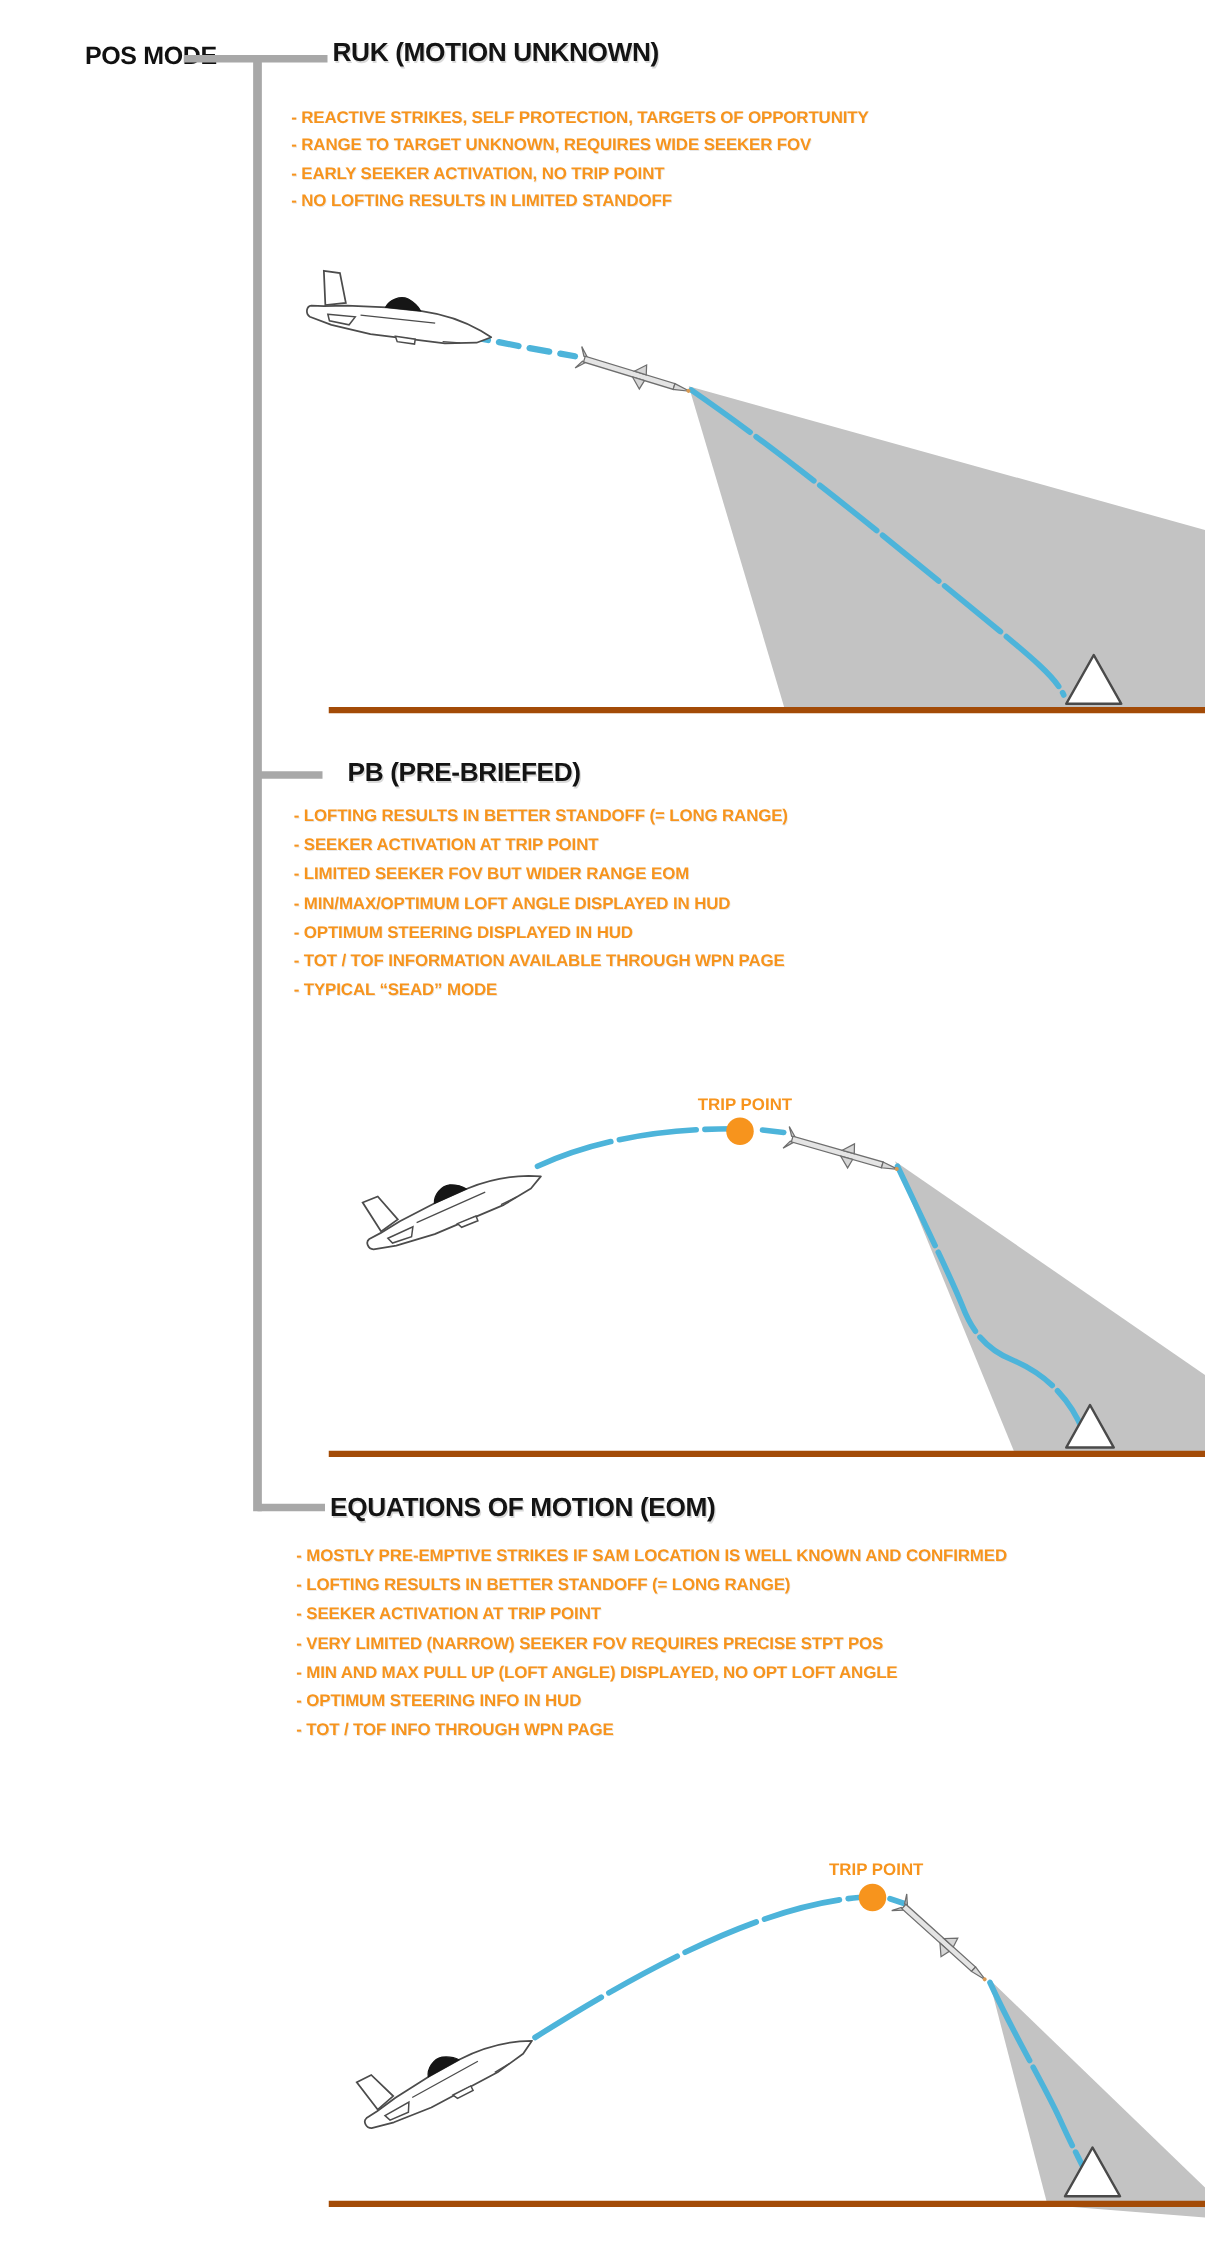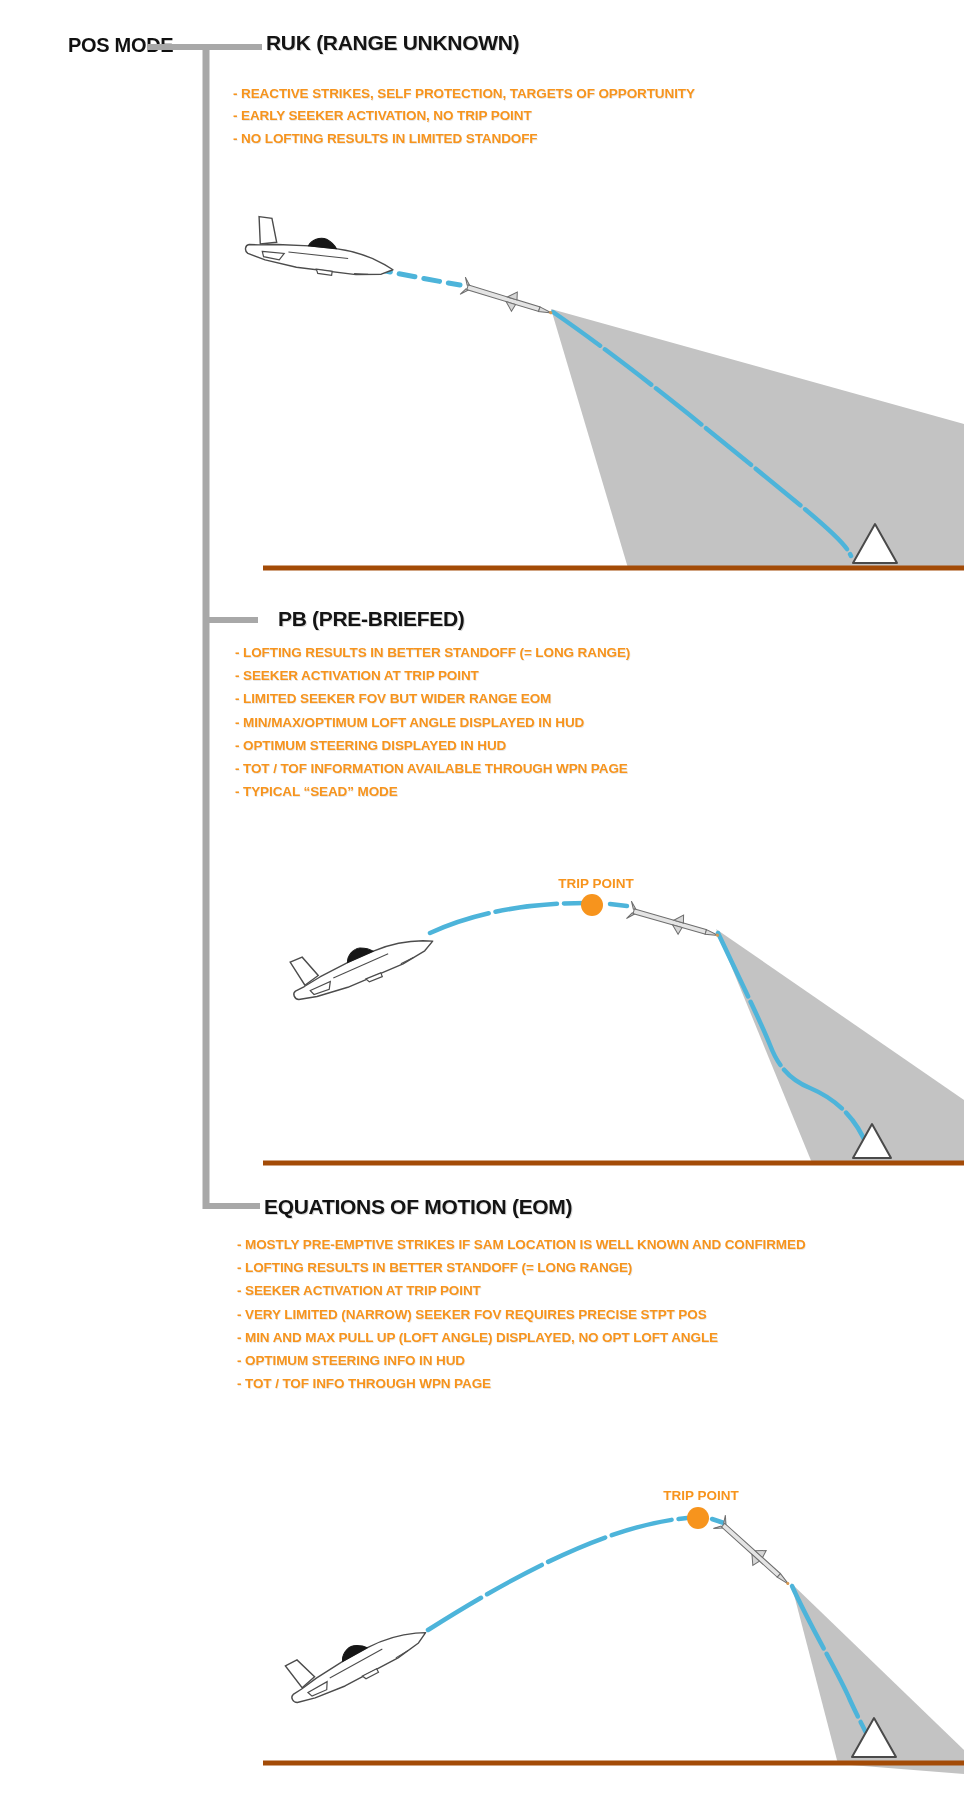--- a/index.html
+++ b/index.html
@@ -13,23 +13,24 @@
   .bullets div{height:23.2px;line-height:23.2px;}
   .bullets.ruk div{height:22.4px;line-height:22.4px;}
   svg text.tp{font-family:"Liberation Sans",sans-serif;font-weight:700;font-size:13.5px;fill:#F7941D;}
   svg{position:absolute;left:0;top:0;}
 </style>
 </head>
 <body>
 
 <div class="abs pos-mode" style="left:20px;top:34px;margin-left:48px;">POS MODE</div>
 
-<div class="abs title" style="left:266px;top:31px;">RUK (RANGE UNKNOWN)</div>
+<div class="abs title" style="left:266px;top:31px;">RUK (MOTION UNKNOWN)</div>
 <div class="abs bullets ruk" style="left:233px;top:83px;">
   <div>- REACTIVE STRIKES, SELF PROTECTION, TARGETS OF OPPORTUNITY</div>
+  <div>- RANGE TO TARGET UNKNOWN, REQUIRES WIDE SEEKER FOV</div>
   <div>- EARLY SEEKER ACTIVATION, NO TRIP POINT</div>
   <div>- NO LOFTING RESULTS IN LIMITED STANDOFF</div>
 </div>
 
 <div class="abs title" style="left:278px;top:607px;">PB (PRE-BRIEFED)</div>
 <div class="abs bullets" style="left:235px;top:641px;">
   <div>- LOFTING RESULTS IN BETTER STANDOFF (= LONG RANGE)</div>
   <div>- SEEKER ACTIVATION AT TRIP POINT</div>
   <div>- LIMITED SEEKER FOV BUT WIDER RANGE EOM</div>
   <div>- MIN/MAX/OPTIMUM LOFT ANGLE DISPLAYED IN HUD</div>

